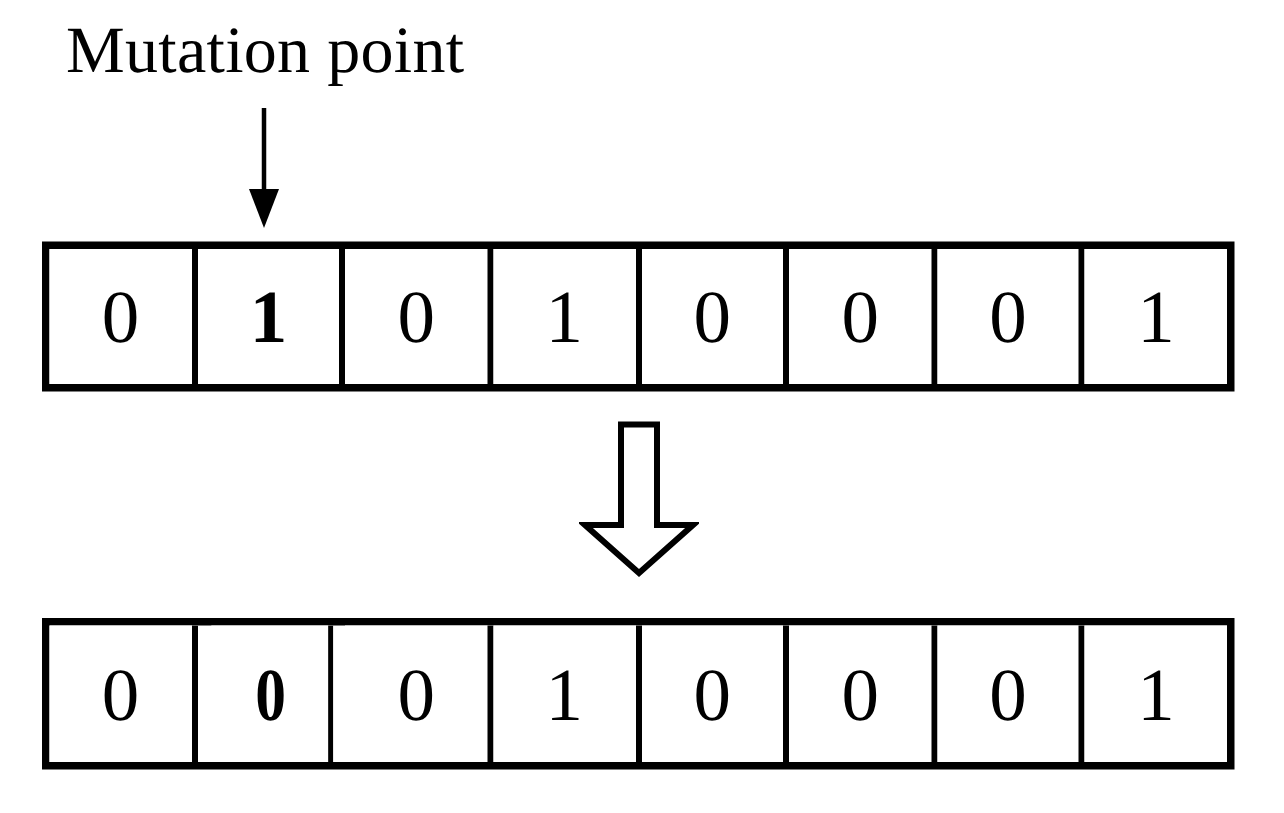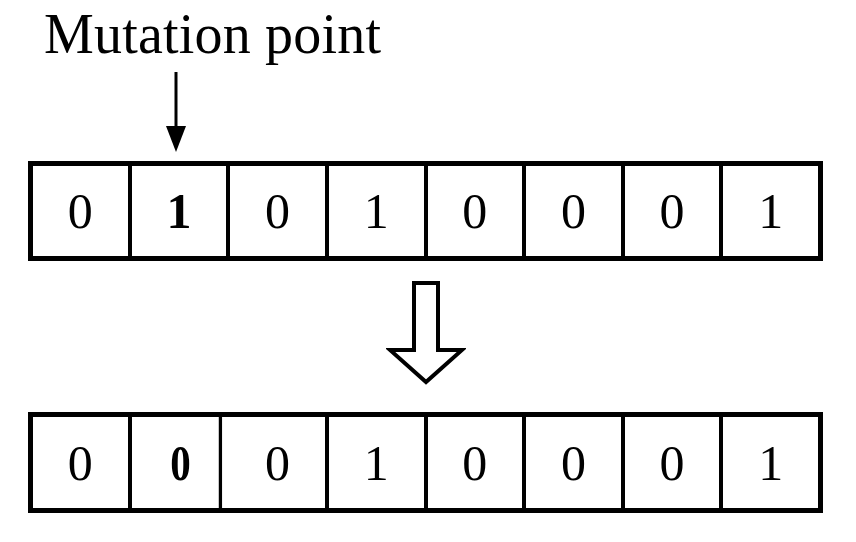--- a/index.html
+++ b/index.html
@@ -14,21 +14,21 @@
     overflow: hidden;
     font-family: "Liberation Serif", "DejaVu Serif", serif;
     color: #000000;
   }
 
   
   #mutation-label {
     position: absolute;
     left: 44px;
     top: 8px;
-    font-size: 56px;
+    font-size: 44px;
     line-height: 52px;
     font-weight: normal;
     white-space: nowrap;
     letter-spacing: 0.2px;
   }
 
   
   #pointer-arrow {
     position: absolute;
     left: 158px;

